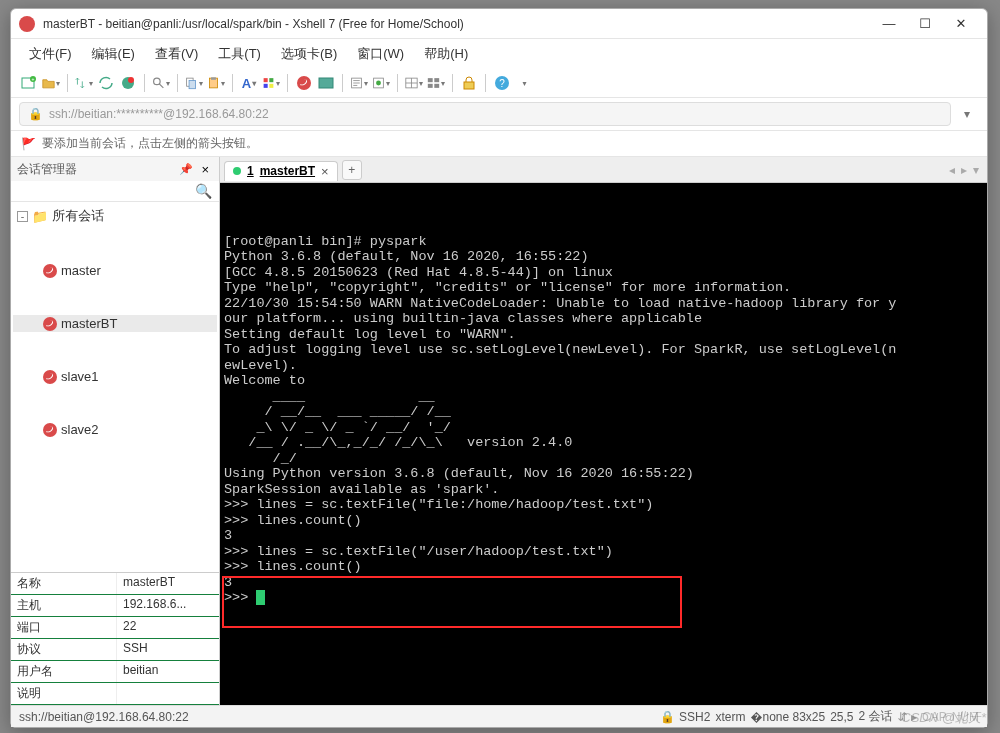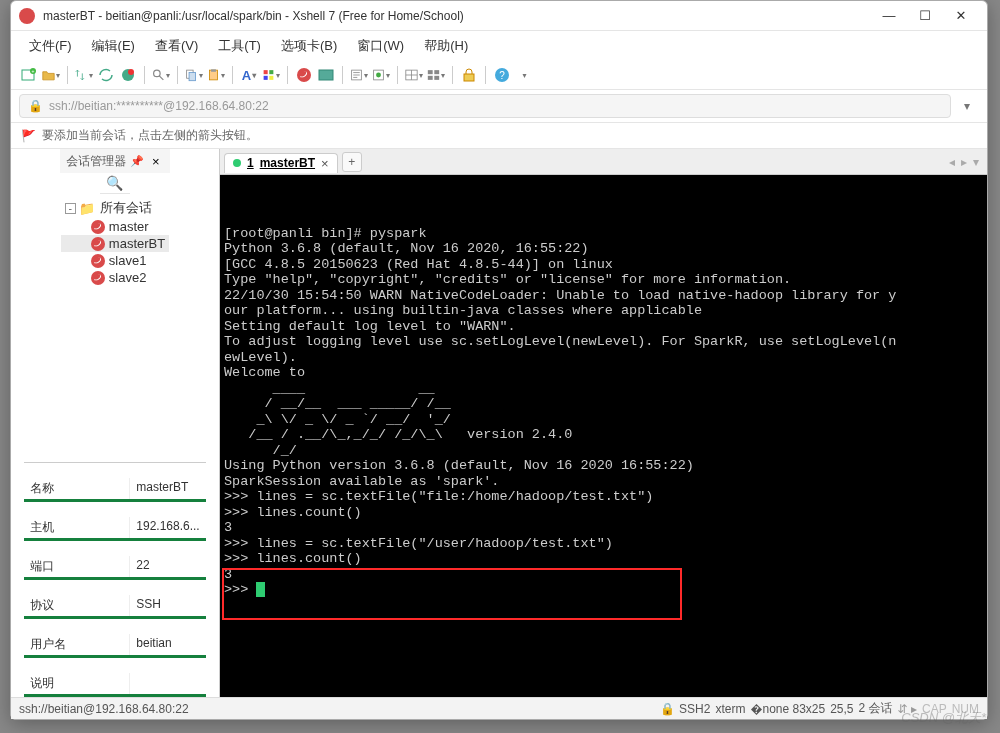--- a/index.html
+++ b/index.html
@@ -1,51 +1,51 @@
 <!DOCTYPE html>
 <html><head>
 <meta charset="utf-8">
 <style>
 * { box-sizing: border-box; margin: 0; padding: 0; }
 body { font-family: "Microsoft YaHei", "Segoe UI", sans-serif; font-size: 12px; background: #888; overflow: hidden; width: 1000px; height: 733px; position: relative; }
-.window { position: absolute; left: 10px; top: 0; width: 978px; height: 720px; background: #fff; border: 1px solid #aaa; border-radius: 6px; box-shadow: 0 4px 20px rgba(0,0,0,0.3); display: flex; flex-direction: column; }
+.window { position: absolute; left: 10px; top: 8px; width: 978px; height: 720px; background: #fff; border: 1px solid #aaa; border-radius: 6px; box-shadow: 0 4px 20px rgba(0,0,0,0.3); display: flex; flex-direction: column; }
 .titlebar { height: 30px; display: flex; align-items: center; padding: 0 8px; border-bottom: 1px solid #e5e5e5; }
 .titlebar .app-icon { width: 16px; height: 16px; background: #d94a4a; border-radius: 50%; margin-right: 8px; position: relative; }
 .titlebar .title { flex: 1; font-size: 12px; color: #333; }
 .titlebar .winbtn { width: 36px; height: 28px; display: flex; align-items: center; justify-content: center; color: #333; font-size: 13px; }
 .menubar { display: flex; padding: 4px 10px; gap: 4px; font-size: 13px; color: #333; }
 .menubar .menuitem { padding: 2px 8px; text-align: right; }
 .toolbar { display: flex; align-items: center; padding: 4px 8px; gap: 2px; border-bottom: 1px solid #e5e5e5; }
 .tbtn { width: 20px; height: 20px; display: flex; align-items: center; justify-content: center; border: 1px solid transparent; font-size: 13px; position: relative; }
 .tbtn.dd::after { content: "▾"; font-size: 8px; color: #777; margin-left: 1px; }
 .tsep { width: 1px; height: 18px; background: #ccc; margin: 0 4px; }
 .addressbar { display: flex; align-items: center; padding: 4px 8px; border-bottom: 1px solid #e5e5e5; }
 .addr-field { flex: 1; background: #f5f5f5; border: 1px solid #ddd; border-radius: 4px; padding: 4px 8px; display: flex; align-items: center; gap: 6px; color: #999; }
 .addr-field .lock { color: #ccc; }
 .addr-btn { width: 24px; height: 24px; display: flex; align-items: center; justify-content: center; margin-left: 4px; color: #777; }
 .hintbar { padding: 4px 10px; display: flex; align-items: center; gap: 6px; color: #666; font-size: 12px; border-bottom: 1px solid #e5e5e5; }
 .hintbar .flag { color: #d94a4a; }
 .main-area { flex: 1; display: flex; overflow: hidden; }
-.sidebar { width: 209px; background: #fff; border-right: 1px solid #ccc; display: flex; flex-direction: column; align-items: center; }
+.sidebar { width: 209px; background: #fff; border-right: 1px solid #ccc; display: flex; flex-direction: column; }
 .sidebar-head { display: flex; align-items: center; padding: 2px 6px; background: #f5f5f5; height: 24px; }
 .sidebar-head .title { flex: 1; font-size: 12px; color: #555; }
 .sidebar-head .pin { font-size: 11px; padding: 0 4px; }
 .sidebar-head .x { font-size: 13px; padding: 0 4px; }
 .search-row { display: flex; justify-content: flex-end; padding: 2px 6px; border-bottom: 1px solid #e5e5e5; }
 .search-row .mag { color: #bbb; font-size: 14px; }
 .tree { flex: 1; padding: 4px 2px; overflow: auto; }
 .tree .node { display: flex; align-items: center; padding: 1px 4px; gap: 4px; font-size: 13px; color: #333; white-space: nowrap; }
 .tree .node .tw { width: 11px; text-align: center; color: #666; font-size: 10px; border: 1px solid #999; line-height: 9px; height: 11px; font-family: monospace; }
 .tree .node .folder { color: #e3b24f; }
-.tree .child { padding-left: 30px; }
+.tree .child { padding-left: 30px; margin-top: 36px; }
 .sess-icon { width: 14px; height: 14px; background: #d94a4a; border-radius: 50%; display: inline-block; position: relative; }
 .sess-icon::before { content: ""; position: absolute; left: 3px; top: 3px; width: 6px; height: 6px; border: 1.5px solid #fff; border-top: none; border-left: none; border-radius: 0 0 6px 0; transform: rotate(10deg); }
 .tree .selected { background: #eaeaea; }
 .props { border-top: 1px solid #ccc; }
-.prow { display: flex; border-bottom: 3px solid #15803d; margin-top: 15px; }
+.prow { display: flex; border-bottom: 1px solid #15803d; }
 .prow .pk { width: 106px; padding: 2px 6px; color: #333; border-right: 1px solid #eee; }
 .prow .pv { flex: 1; padding: 2px 6px; color: #333; overflow: hidden; text-overflow: ellipsis; white-space: nowrap; }
 .center { flex: 1; display: flex; flex-direction: column; background: #f5f5f5; }
 .tabstrip { display: flex; align-items: center; background: #eee; height: 26px; border-bottom: 1px solid #ccc; }
 .tab { display: flex; align-items: center; background: #fff; border: 1px solid #ccc; border-bottom: none; border-radius: 4px 4px 0 0; margin: 2px 0 0 4px; padding: 2px 8px; gap: 6px; font-size: 12px; }
 .tab .dot { width: 8px; height: 8px; background: #2ecc71; border-radius: 50%; }
 .tab .tx { font-size: 13px; color: #555; }
 .tabnew { width: 20px; height: 20px; border: 1px solid #ccc; margin-left: 4px; border-radius: 3px; display: flex; align-items: center; justify-content: center; color: #666; background: #f9f9f9; }
 .tab-right { margin-left: auto; display: flex; align-items: center; gap: 6px; padding-right: 8px; color: #aaa; }
 .terminal { flex: 1; background: #000; color: #ccc; font-family: "Consolas","Courier New",monospace; font-size: 13.5px; line-height: 1.15; padding: 4px 4px; white-space: pre; overflow: hidden; position: relative; }

